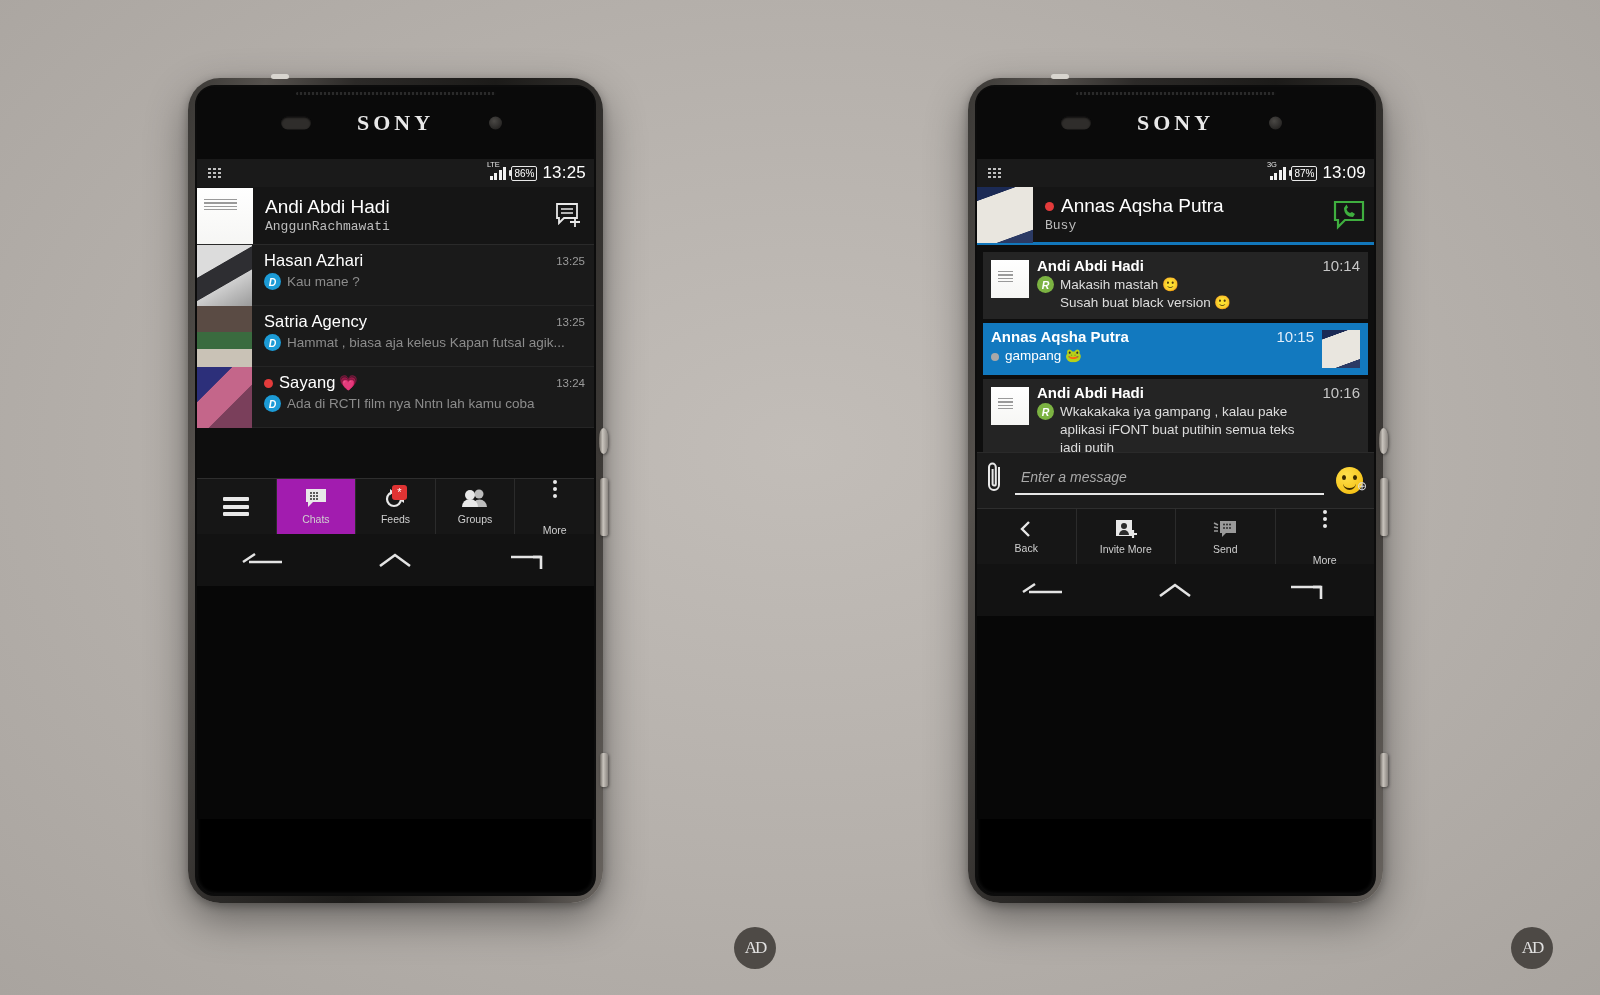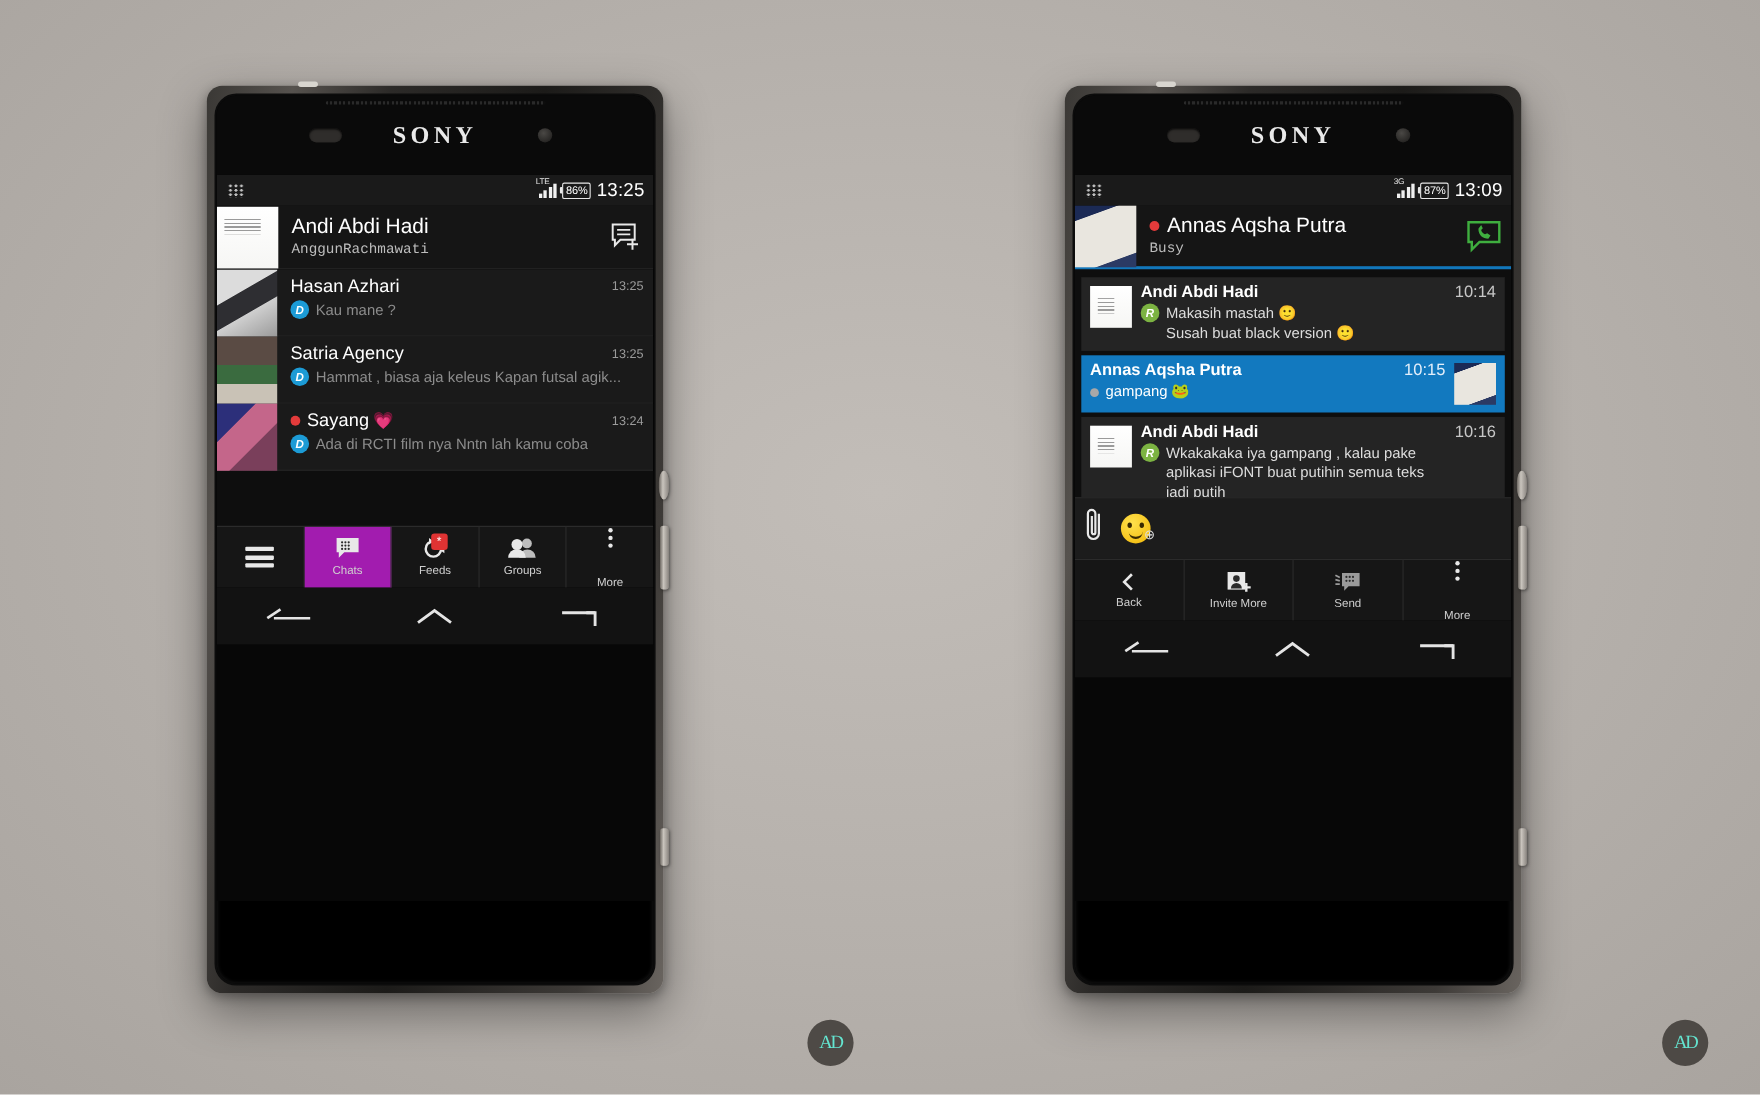--- a/index.html
+++ b/index.html
@@ -9,21 +9,21 @@
     font-family: "Liberation Sans", sans-serif;
   }
   body {
     background: radial-gradient(ellipse at 50% 45%, #c2bdb8 0%, #b5b0ab 55%, #a9a49f 100%);
     position: relative;
   }
 
   
   .phone {
     position: absolute;
-    border-radius: 14px;
+    border-radius: 32px;
     background: linear-gradient(100deg,#3a3835 0%, #56524e 14%, #2c2a28 30%, #1c1b19 55%, #3d3a37 86%, #6a6560 100%);
     box-shadow: 0 16px 42px rgba(0,0,0,.42), 0 3px 10px rgba(0,0,0,.3);
     padding: 7px;
   }
   .phone-inner {
     width: 100%; height: 100%;
     border-radius: 20px;
     background: #000;
     border: 2px solid #0c0c0c;
     overflow: hidden;
@@ -283,21 +283,21 @@
   .plus-mini {
     position:absolute; right:-1px; bottom:2px; color:#dcdcdc; font-size:12px; line-height:1;
   }
 
   
   .watermark {
     position: absolute;
     width: 42px; height: 42px; border-radius: 50%;
     background: #46423e;
     display: flex; align-items: center; justify-content: center;
-    color: #5eead4; font-size: 17px; letter-spacing: -2px;
+    color: #e5e5e5; font-size: 17px; letter-spacing: -2px;
     font-family: "Liberation Serif", serif;
     opacity: .92;
   }
   #wm-center { left: 734px; top: 927px; }
   #wm-right  { left: 1511px; top: 927px; }
 </style>
 </head>
 <body>
 
 <div class="phone" id="phone-left">
@@ -561,20 +561,21 @@
             </div>
           </div>
         </div>
 
       <div class="input-bar">
         <div>
           <svg width="22" height="34" viewBox="0 0 22 34">
             <path d="M14 6 v18 a5 5 0 0 1 -10 0 V6 a3.4 3.4 0 0 1 6.8 0 v17 a1.6 1.6 0 0 1 -3.2 0 V8" fill="none" stroke="#e8e8e8" stroke-width="2"></path>
           </svg>
         </div>
+        <input class="msg-input" type="text" placeholder="Enter a message" style="">
         <div class="emoji-btn">
           <div class="smiley"></div>
           <span class="plus-mini">⊕</span>
         </div>
       </div>
 
       <div class="action-bar">
         <div class="action-item">
           <svg width="20" height="20" viewBox="0 0 20 20">
             <path d="M13 3 L6 10 L13 17" fill="none" stroke="#e8e8e8" stroke-width="2.4"></path>

